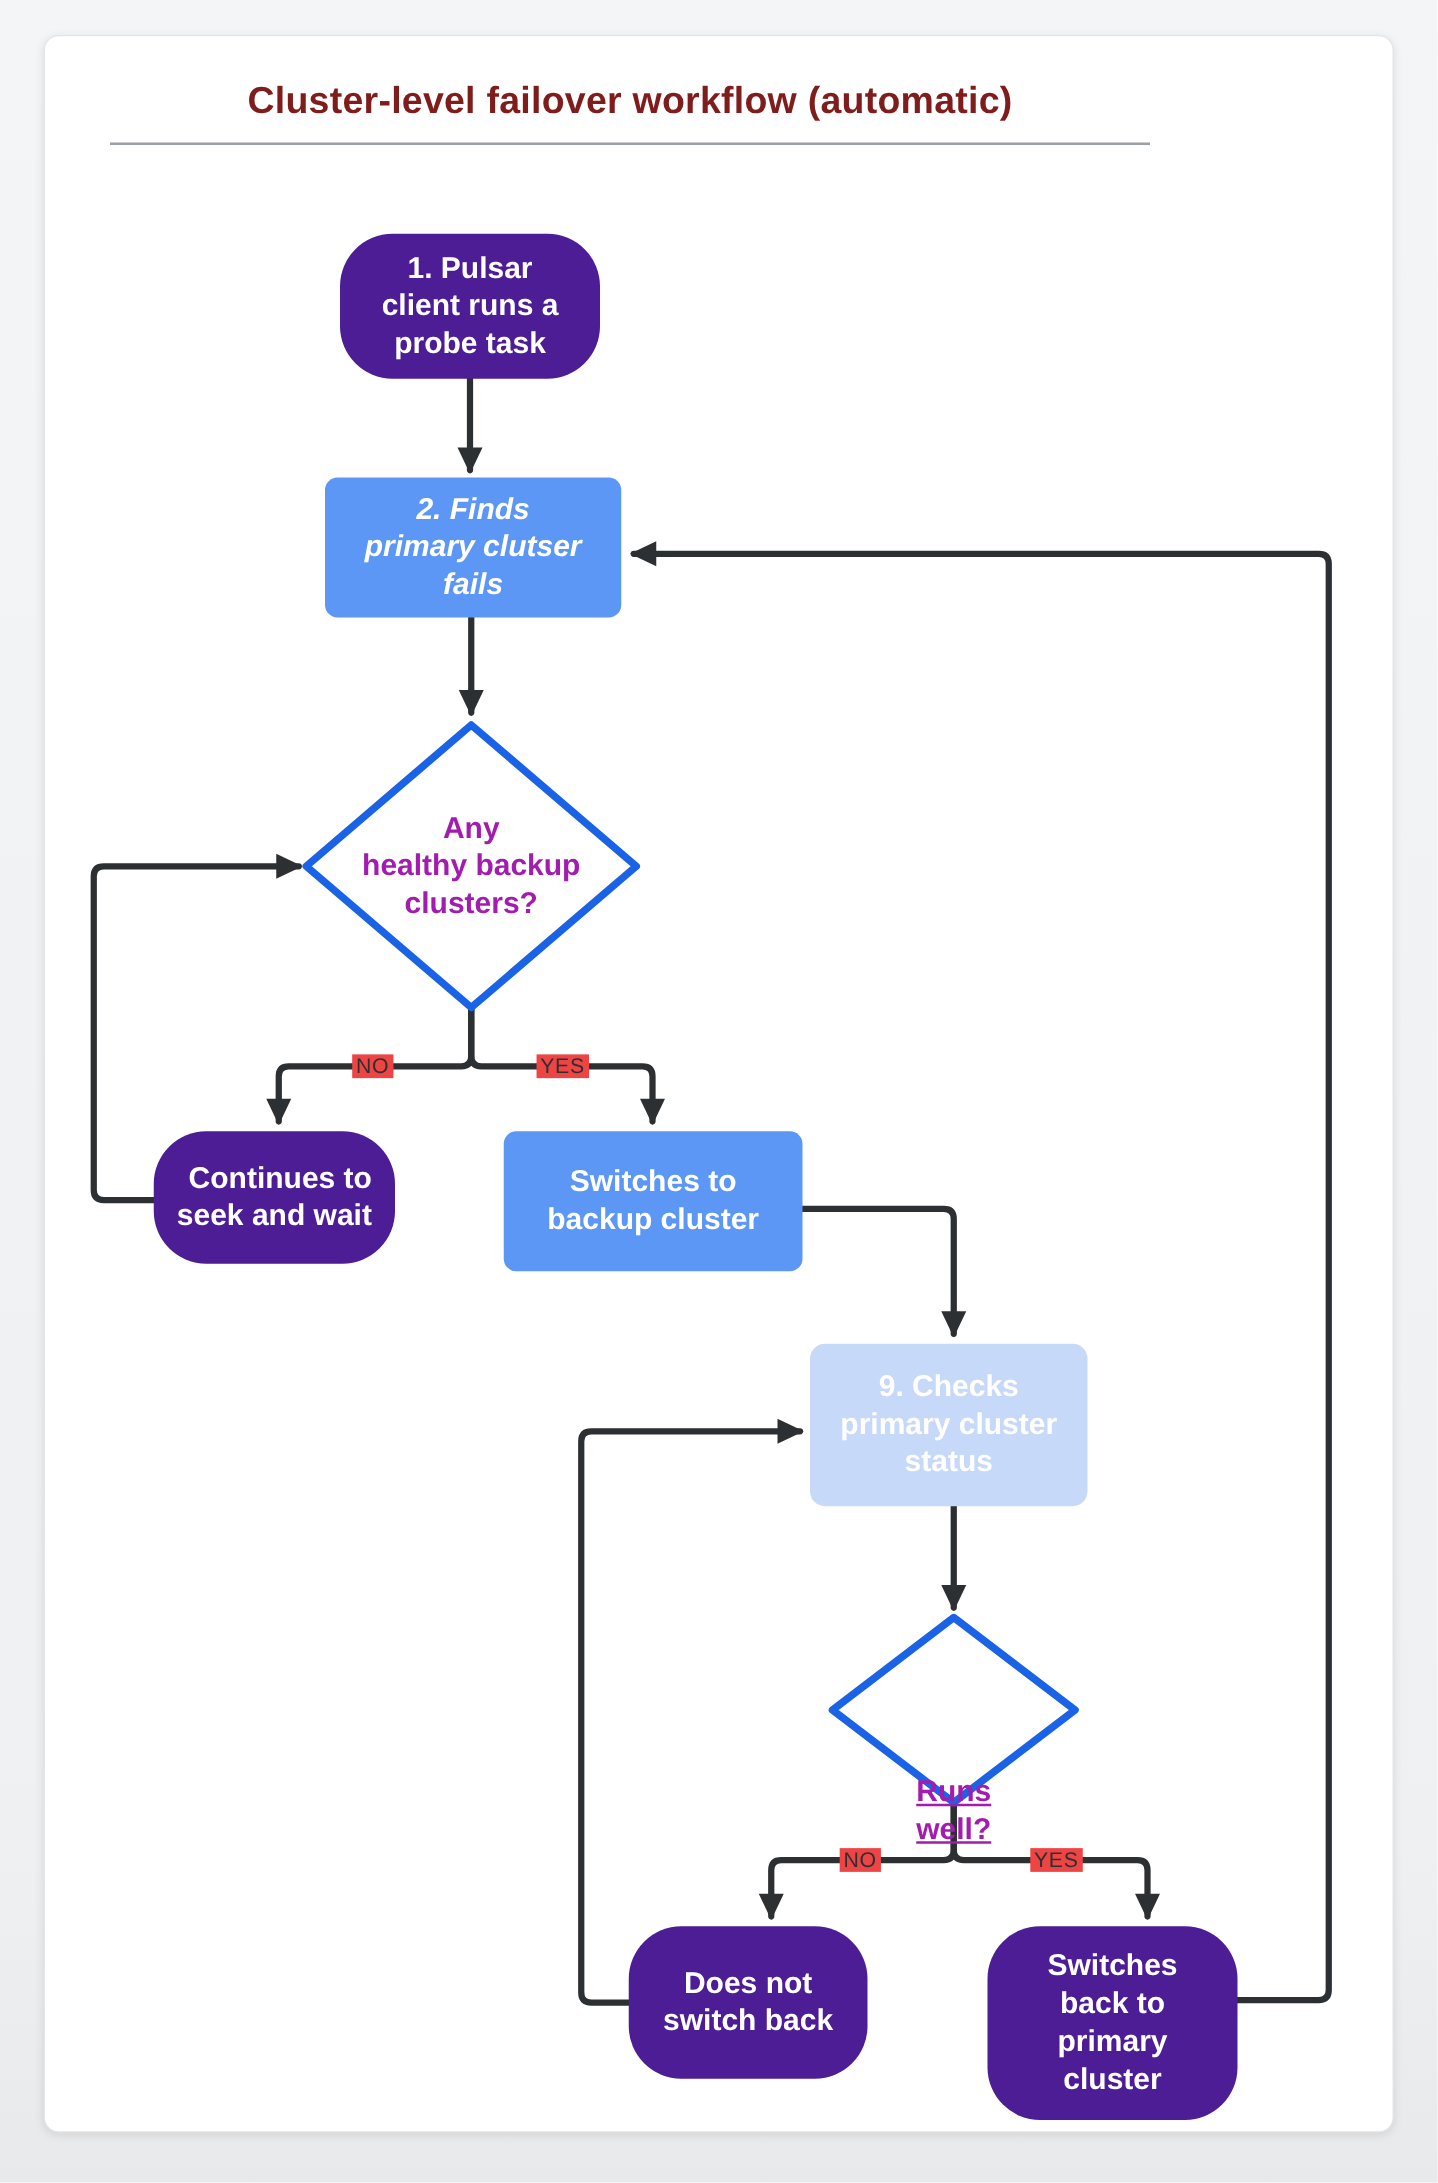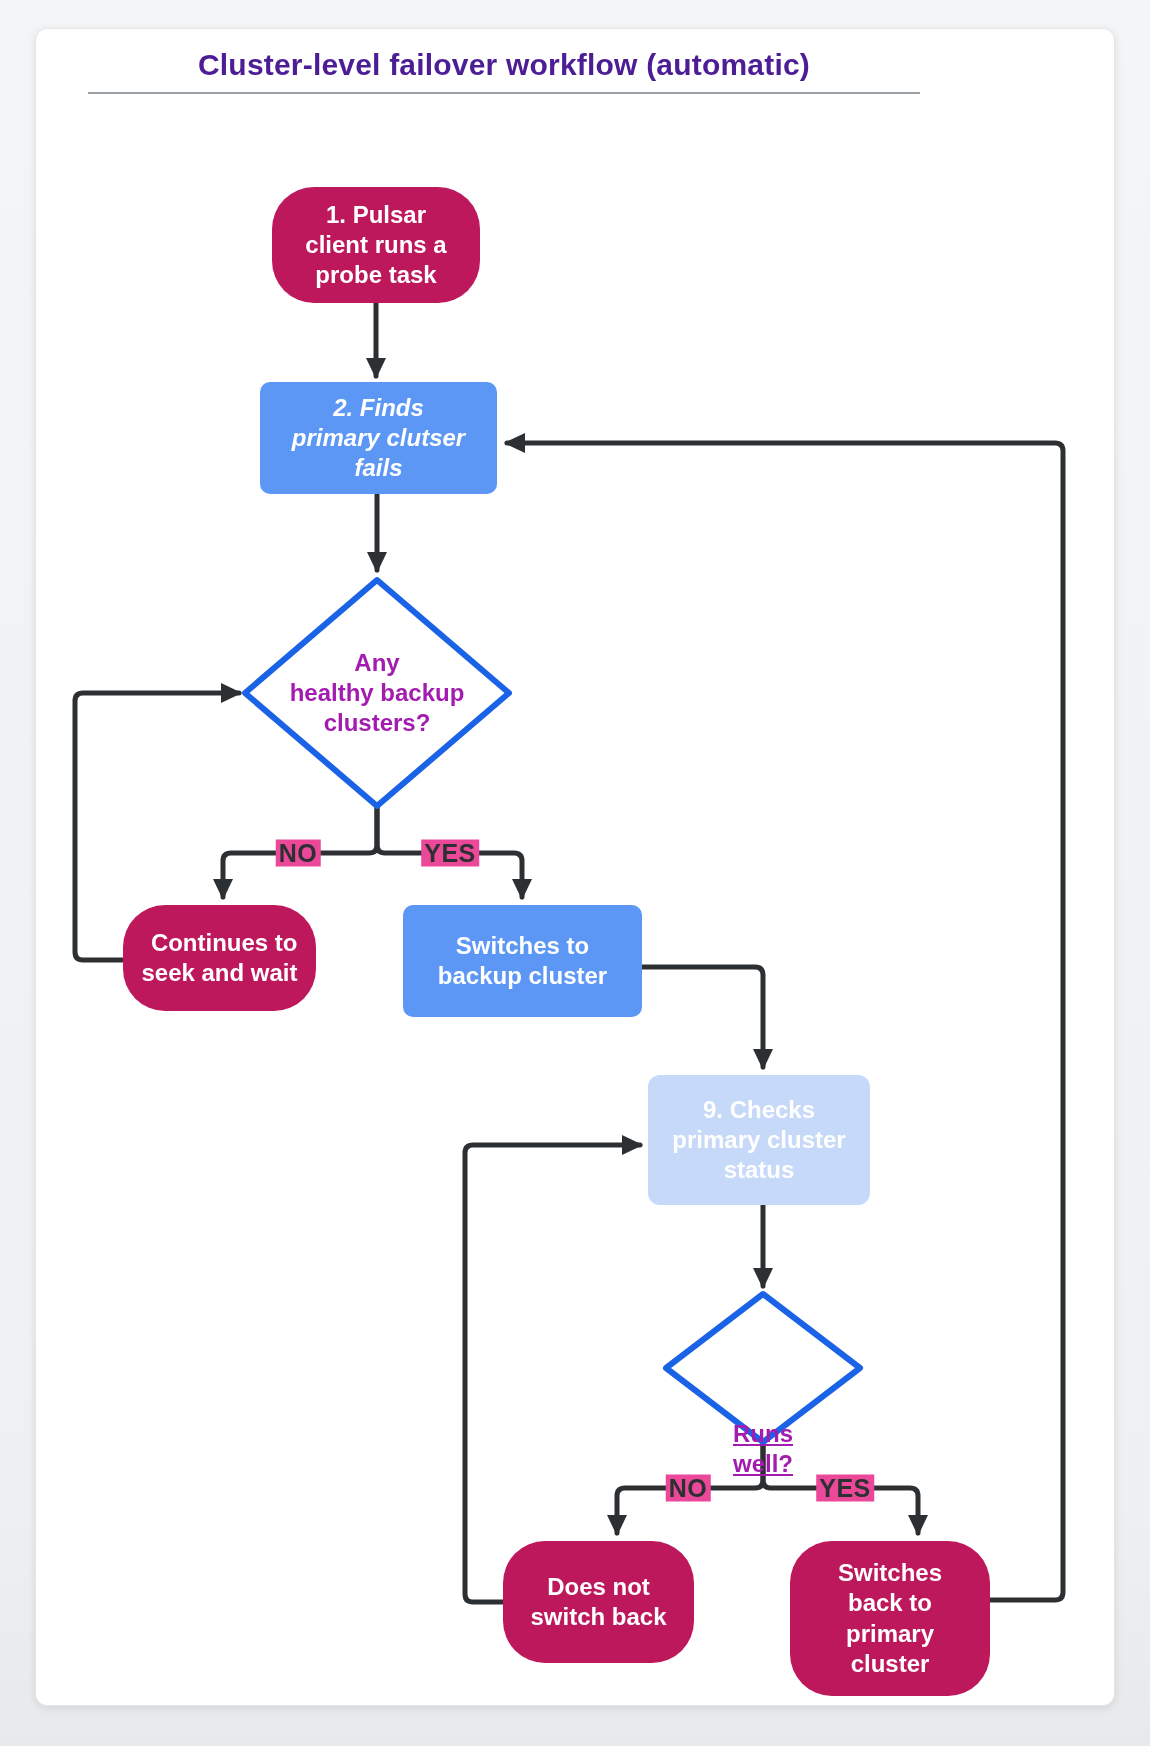--- a/index.html
+++ b/index.html
@@ -9,41 +9,41 @@
     font-family:"Liberation Sans", sans-serif;
     overflow:hidden;position:relative;
   }
   .card{
     position:absolute;left:35px;top:28px;width:1078px;height:1676px;
     background:#ffffff;border:1px solid #e4e5e7;border-radius:12px;
     box-shadow:0 2px 8px rgba(0,0,0,0.10);
   }
   .title-wrap{position:absolute;left:88px;top:48px;width:832px;text-align:center;}
   .title{
-    margin:0;font-size:30px;font-weight:bold;color:#4c1d95;letter-spacing:.2px;
+    margin:16px;font-size:30px;font-weight:bold;color:#7f1d1d;letter-spacing:.2px;
   }
   .title-rule{margin-top:10px;border-bottom:2px solid #9ba0a5;width:100%;}
   svg.wires{position:absolute;left:0;top:0;width:1150px;height:1746px;}
   .node{
     position:absolute;display:flex;align-items:center;justify-content:center;
     text-align:center;font-weight:bold;font-size:24px;line-height:1.26;
     color:#ffffff;white-space:pre-line;box-sizing:border-box;padding:6px 8px;
   }
-  .node--dark{background:#be185d;border-radius:42px;}
+  .node--dark{background:#4c1d95;border-radius:42px;}
   .node--medium{background:#5c97f6;border-radius:10px;}
   .node--pale{background:#c7d9f8;border-radius:12px;}
   .diamond-text{
     position:absolute;transform:translate(-50%,-50%);
     color:#a21caf;font-weight:bold;font-size:24px;line-height:1.25;
     text-align:center;white-space:pre-line;
   }
   .edge-label{
     position:absolute;transform:translate(-50%,-50%);
-    color:#2d3033;font-weight:bold;font-size:25px;line-height:1;
-    background:#ec4899;padding:1px 3px;letter-spacing:.5px;
+    color:#2d3033;font-weight:normal;font-size:17px;line-height:1;
+    background:#ef4444;padding:1px 3px;letter-spacing:.5px;
   }
 </style>
 </head>
 <body>
 
 <div class="card"></div>
 
 <div class="title-wrap">
   <h1 class="title">Cluster-level failover workflow (automatic)</h1>
   <div class="title-rule"></div>

